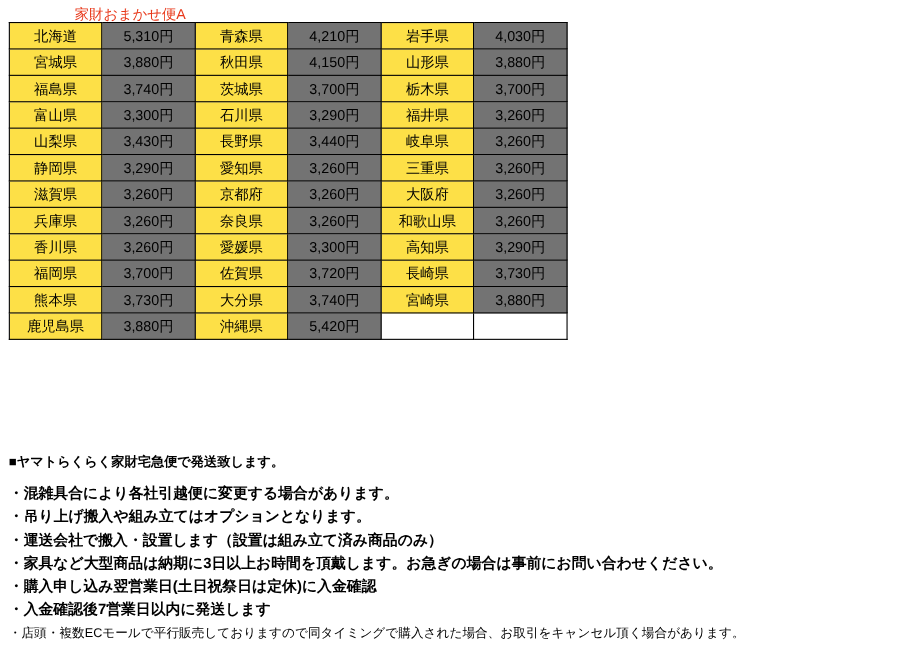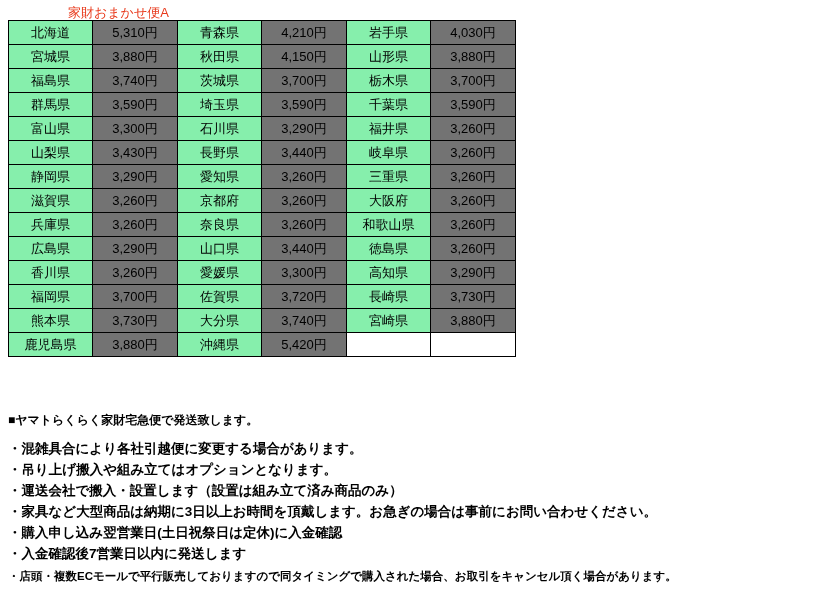--- a/index.html
+++ b/index.html
@@ -41,21 +41,21 @@
   table.rates td {
     border: 1px solid #000000;
     height: 24px;
     font-size: 13px;
     padding: 0 6px;
     box-sizing: border-box;
   }
   td.pref {
     width: 84px;
     text-align: center;
-    background: #86efac;
+    background: #fde047;
     font-weight: normal;
   }
   td.price {
     width: 85px;
     text-align: center;
     background: #737373;
   }
   td.empty {
     border: none;
     background: #ffffff;
@@ -74,21 +74,21 @@
   }
   .note-line {
     font-size: 13.5px;
     font-weight: bold;
     line-height: 1.55;
     margin: 0;
     white-space: nowrap;
   }
   .note-line.small {
     font-size: 11.5px;
-    font-weight: bold;
+    font-weight: normal;
     margin-top: 3px;
   }
 </style>
 </head>
 <body>
 
 <div class="page">
 
   <div class="title">家財おまかせ便A</div>
 
@@ -112,28 +112,20 @@
       </tr>
       <tr>
         <td class="pref">福島県</td>
         <td class="price">3,740円</td>
         <td class="pref">茨城県</td>
         <td class="price">3,700円</td>
         <td class="pref">栃木県</td>
         <td class="price">3,700円</td>
       </tr>
       <tr>
-        <td class="pref">群馬県</td>
-        <td class="price">3,590円</td>
-        <td class="pref">埼玉県</td>
-        <td class="price">3,590円</td>
-        <td class="pref">千葉県</td>
-        <td class="price">3,590円</td>
-      </tr>
-      <tr>
         <td class="pref">富山県</td>
         <td class="price">3,300円</td>
         <td class="pref">石川県</td>
         <td class="price">3,290円</td>
         <td class="pref">福井県</td>
         <td class="price">3,260円</td>
       </tr>
       <tr>
         <td class="pref">山梨県</td>
         <td class="price">3,430円</td>
@@ -157,28 +149,20 @@
         <td class="price">3,260円</td>
         <td class="pref">大阪府</td>
         <td class="price">3,260円</td>
       </tr>
       <tr>
         <td class="pref">兵庫県</td>
         <td class="price">3,260円</td>
         <td class="pref">奈良県</td>
         <td class="price">3,260円</td>
         <td class="pref">和歌山県</td>
-        <td class="price">3,260円</td>
-      </tr>
-      <tr>
-        <td class="pref">広島県</td>
-        <td class="price">3,290円</td>
-        <td class="pref">山口県</td>
-        <td class="price">3,440円</td>
-        <td class="pref">徳島県</td>
         <td class="price">3,260円</td>
       </tr>
       <tr>
         <td class="pref">香川県</td>
         <td class="price">3,260円</td>
         <td class="pref">愛媛県</td>
         <td class="price">3,300円</td>
         <td class="pref">高知県</td>
         <td class="price">3,290円</td>
       </tr>

